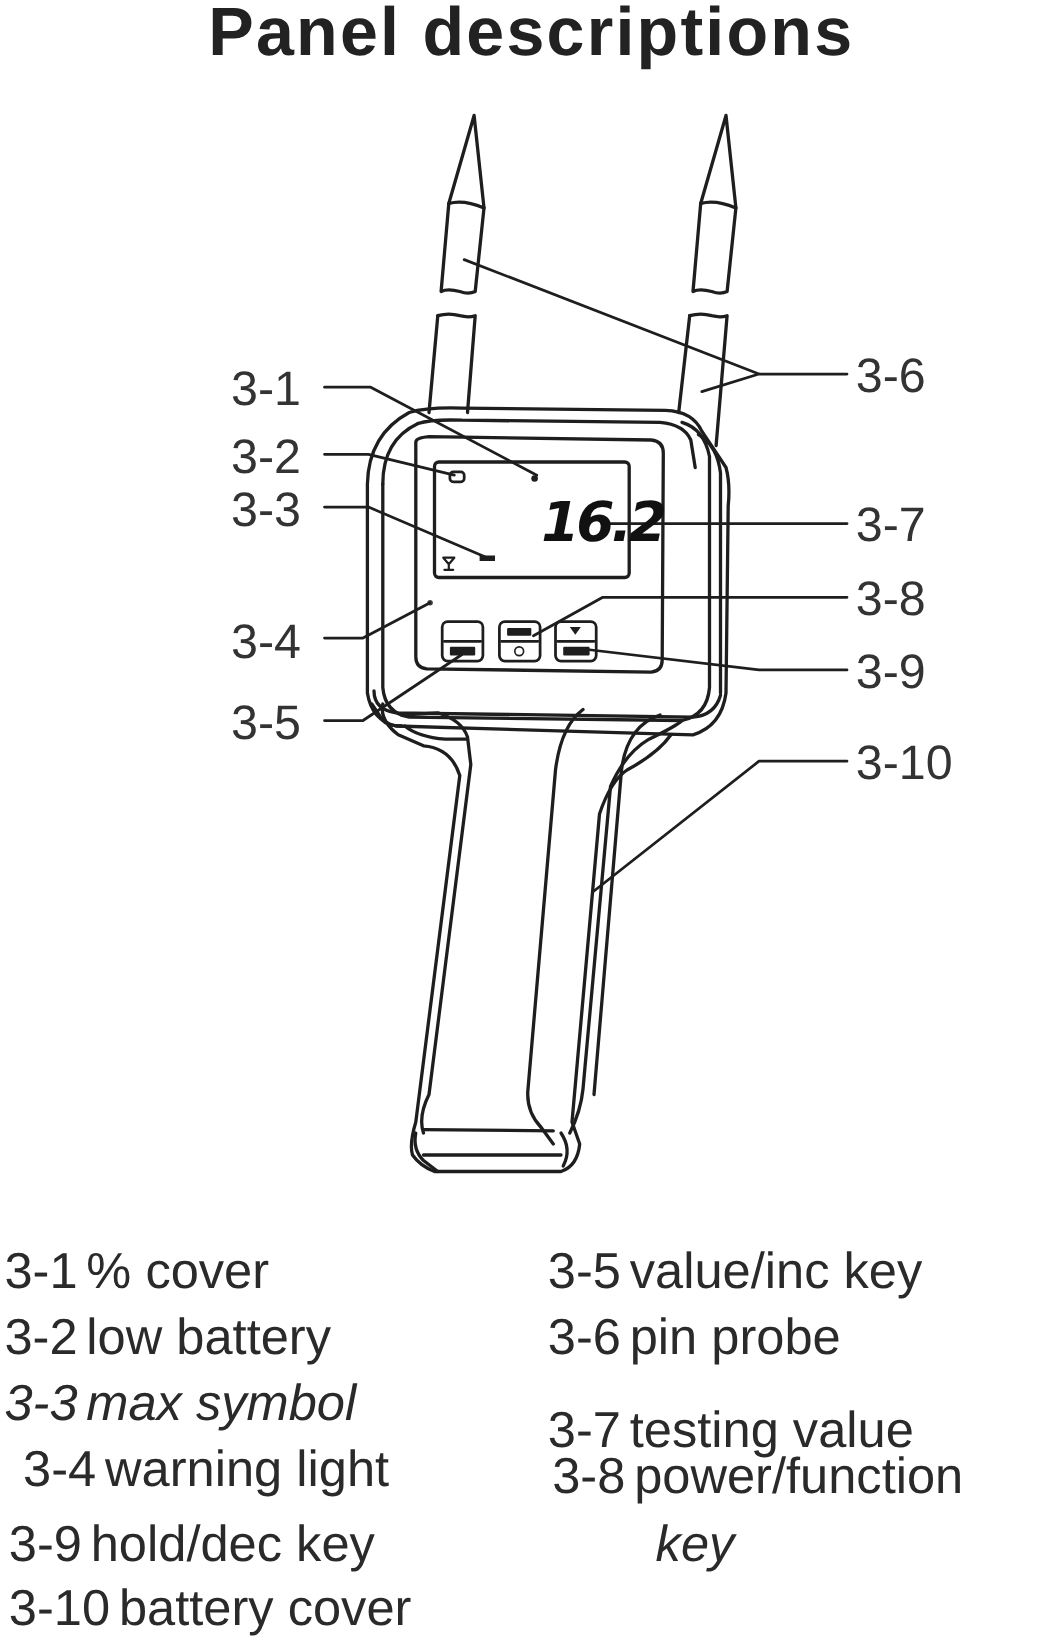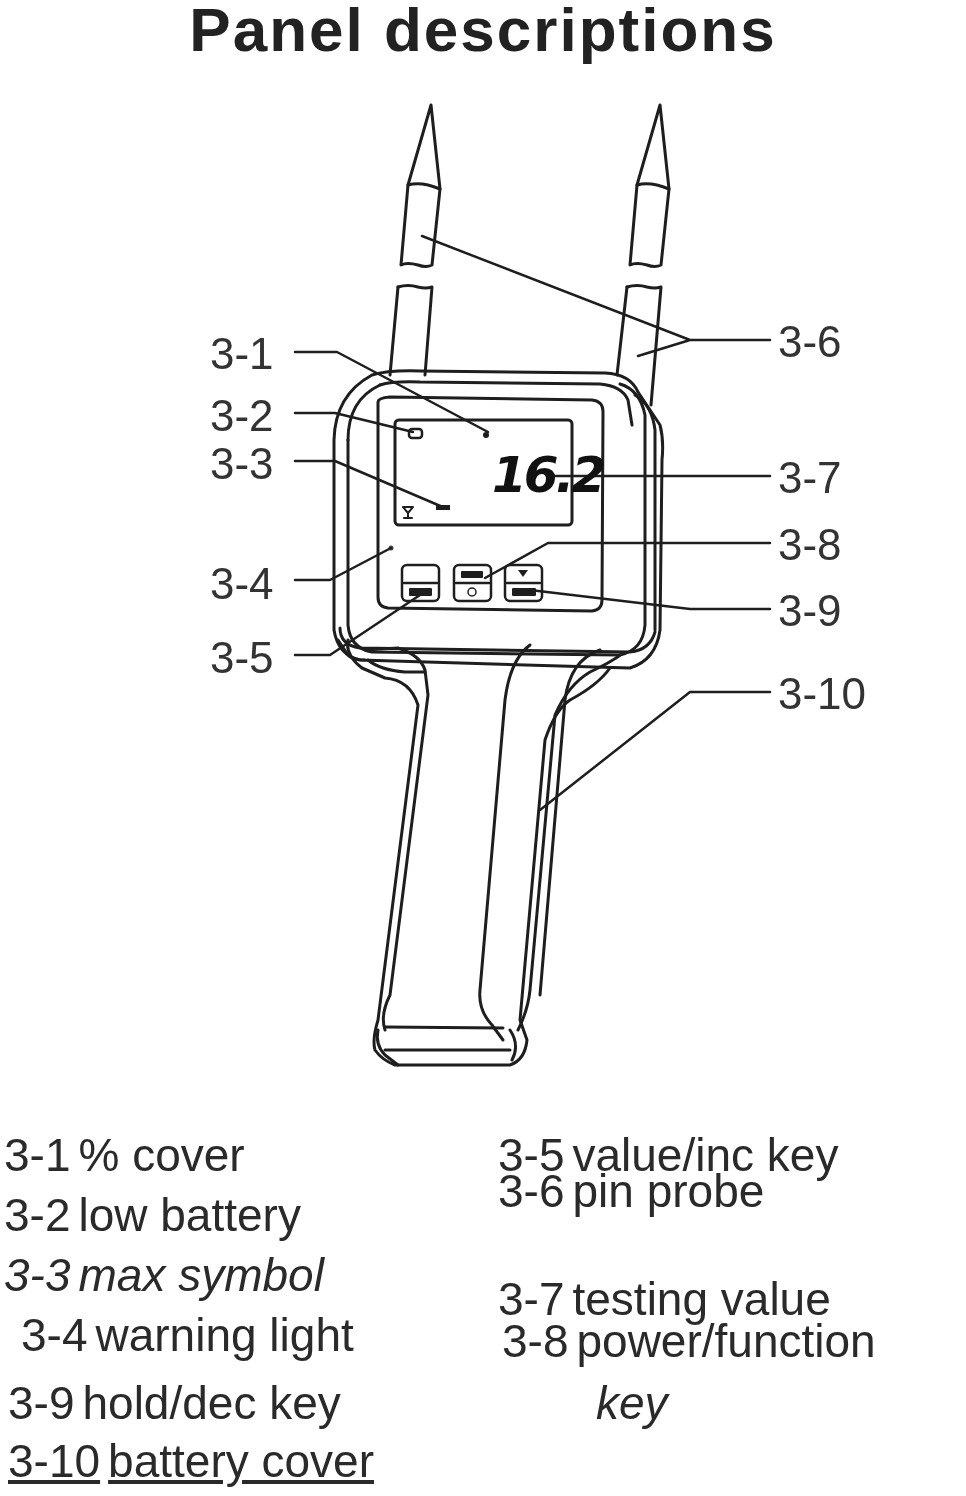--- a/index.html
+++ b/index.html
@@ -125,28 +125,28 @@
 </div>
 <div class="legend-item" style="left:4px; top:1252px;font-style:italic;">
   <span class="code">3-3</span><span>max symbol</span>
 </div>
 <div class="legend-item" style="left:21px; top:1312px;">
   <span class="code">3-4</span><span>warning light</span>
 </div>
 <div class="legend-item" style="left:8px; top:1380px;">
   <span class="code">3-9</span><span>hold/dec key</span>
 </div>
-<div class="legend-item" style="left:8px; top:1438px;text-decoration:underline;">
+<div class="legend-item" style="left:8px; top:1438px;">
   <span class="code">3-10</span><span>battery cover</span>
 </div>
 
 <div class="legend-item" style="left:498px; top:1132px;">
   <span class="code">3-5</span><span>value/inc key</span>
 </div>
-<div class="legend-item" style="left:498px; top:1168px;">
+<div class="legend-item" style="left:498px; top:1192px;">
   <span class="code">3-6</span><span>pin probe</span>
 </div>
 <div class="legend-item" style="left:498px; top:1252px;margin-top:24px;">
   <span class="code">3-7</span><span>testing value</span>
 </div>
 <div class="legend-item" style="left:502px; top:1318px;">
   <span class="code">3-8</span><span>power/function</span>
 </div>
 <div class="legend-item" style="left:596px; top:1380px;font-style:italic;">
   <span>key</span>

